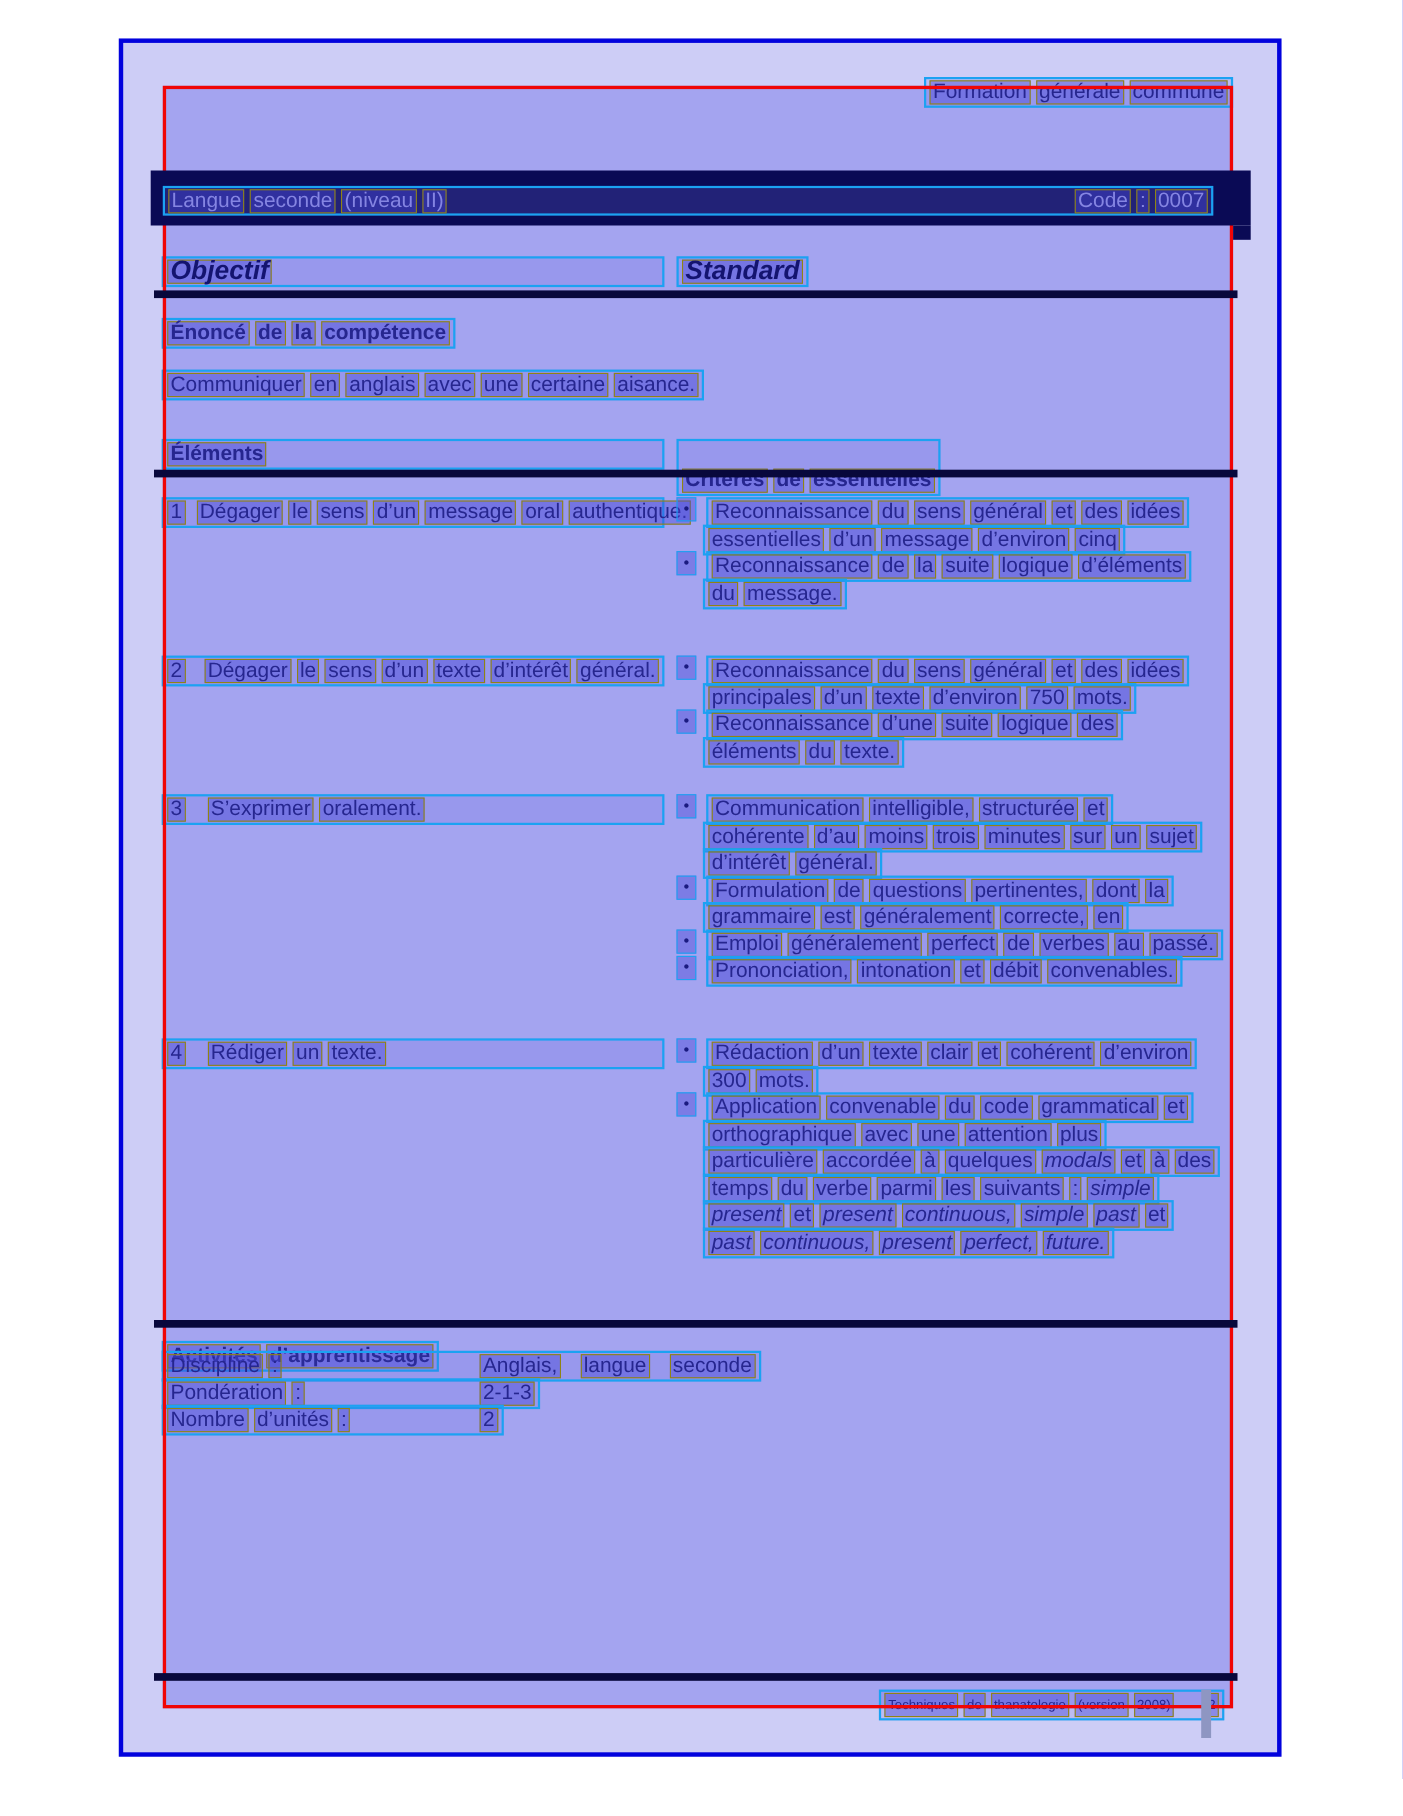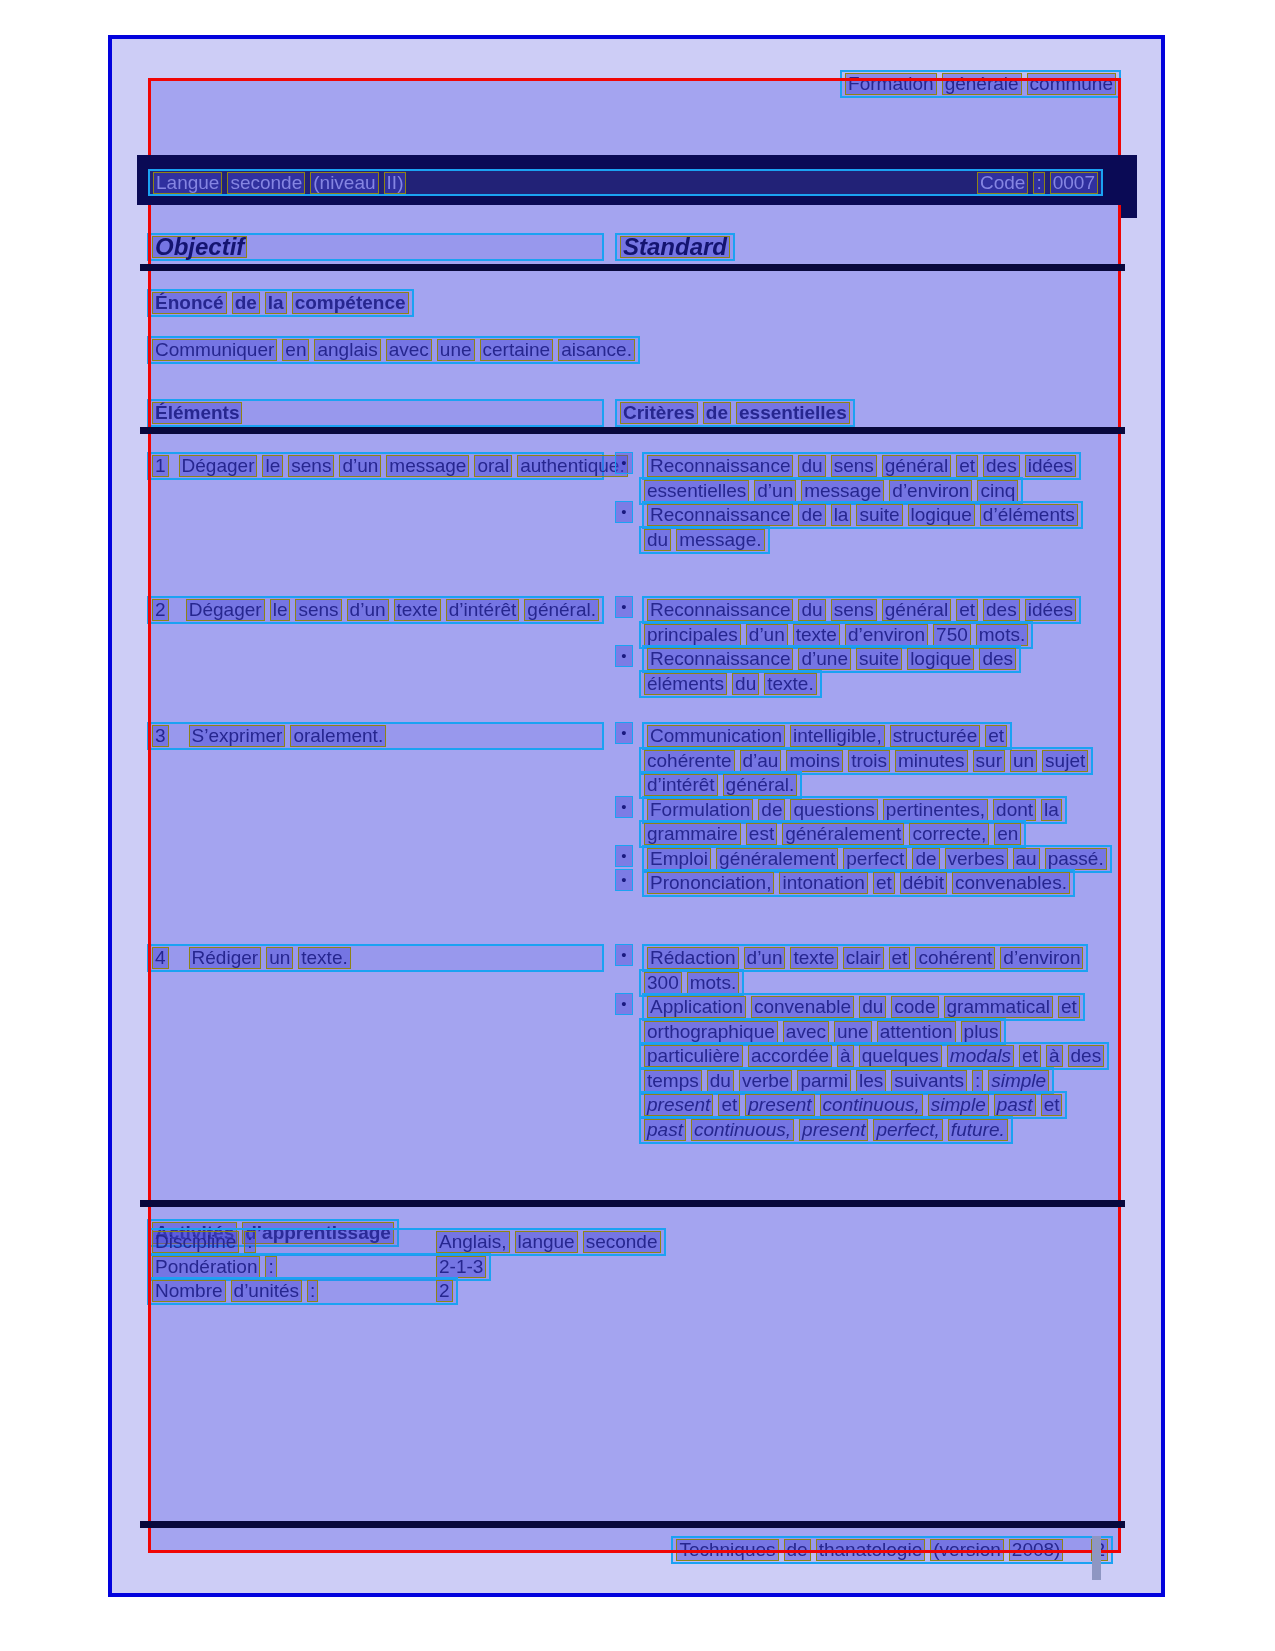--- a/index.html
+++ b/index.html
@@ -59,21 +59,21 @@
   .cell-right{position:absolute;left:615px;top:0;width:510px;}
   .slot{height:24.5px;display:flex;align-items:flex-start;}
   .bullet{width:12px;margin-right:9px;text-align:center;border-color:#1ba2f2;
           font-size:15px;line-height:20px;color:#1a1a80;flex:0 0 auto;}
   .bullet-spacer{width:24px;flex:0 0 auto;display:inline-block;}
   .numgap{display:inline-block;width:10px;}
   
   .info-line{position:absolute;left:147px;}
   .label-col{display:inline-flex;gap:5px;width:279px;flex:0 0 auto;}
   
-  .footer-line{right:162px;top:1536px;font-size:19px;z-index:2;}
+  .footer-line{right:162px;top:1536px;font-size:12px;z-index:2;}
   .footer-line .lbox{gap:3px;}
   .footer-gap{display:inline-block;width:22px;}
   .gray-bar{left:1092px;top:1536px;width:9px;height:44px;background:#8e96c2;z-index:6;}
   .note-line{right:154px;top:70px;z-index:2;}
 </style>
 </head>
 <body>
 
 <div class="abs blue-frame"></div>
 <div class="abs red-fill"></div>
@@ -145,21 +145,21 @@
 
 <div class="abs content txt19" style="left:147px;top:399px;">
   <span class="lbox" style="width:457px;">
     <span style="display: inline-flex; gap: 5px;">
         <span class="wbox bold">Éléments</span>
       </span>
   </span>
 </div>
 <div class="abs content txt19" style="left:615px;top:399px;">
   <span class="lbox">
-    <span style="display: inline-flex; gap: 5px;">
+    <span style="display: inline-flex; gap: 5px; margin-top: 24px;">
         <span class="wbox bold">Critères</span>
         <span class="wbox bold">de</span>
         <span class="wbox bold">essentielles</span>
       </span>
   </span>
 </div>
 <div class="abs rule" style="top:427px;"></div>
 
 <div class="abs content txt19" id="rows-host" style="left:0;top:0;">
     <div class="trow" style="top: 452px;">
@@ -465,21 +465,21 @@
   </span>
 </div>
 <div class="abs rule" style="top:1200px;"></div>
 
 <div class="abs content txt19" id="info-host" style="left:0;top:0;">
     <div class="info-line" style="top: 1228px;"><span class="lbox">
         <span class="label-col">
           <span class="wbox">Discipline</span>
           <span class="wbox">:</span>
         </span>
-        <span style="display: inline-flex; gap: 5px;">
+        <span style="display: inline-flex; gap: 18px;">
           <span class="wbox">Anglais,</span>
           <span class="wbox">langue</span>
           <span class="wbox">seconde</span>
         </span>
       </span></div>
     <div class="info-line" style="top: 1252.7px;"><span class="lbox">
         <span class="label-col">
           <span class="wbox">Pondération</span>
           <span class="wbox">:</span>
         </span>

